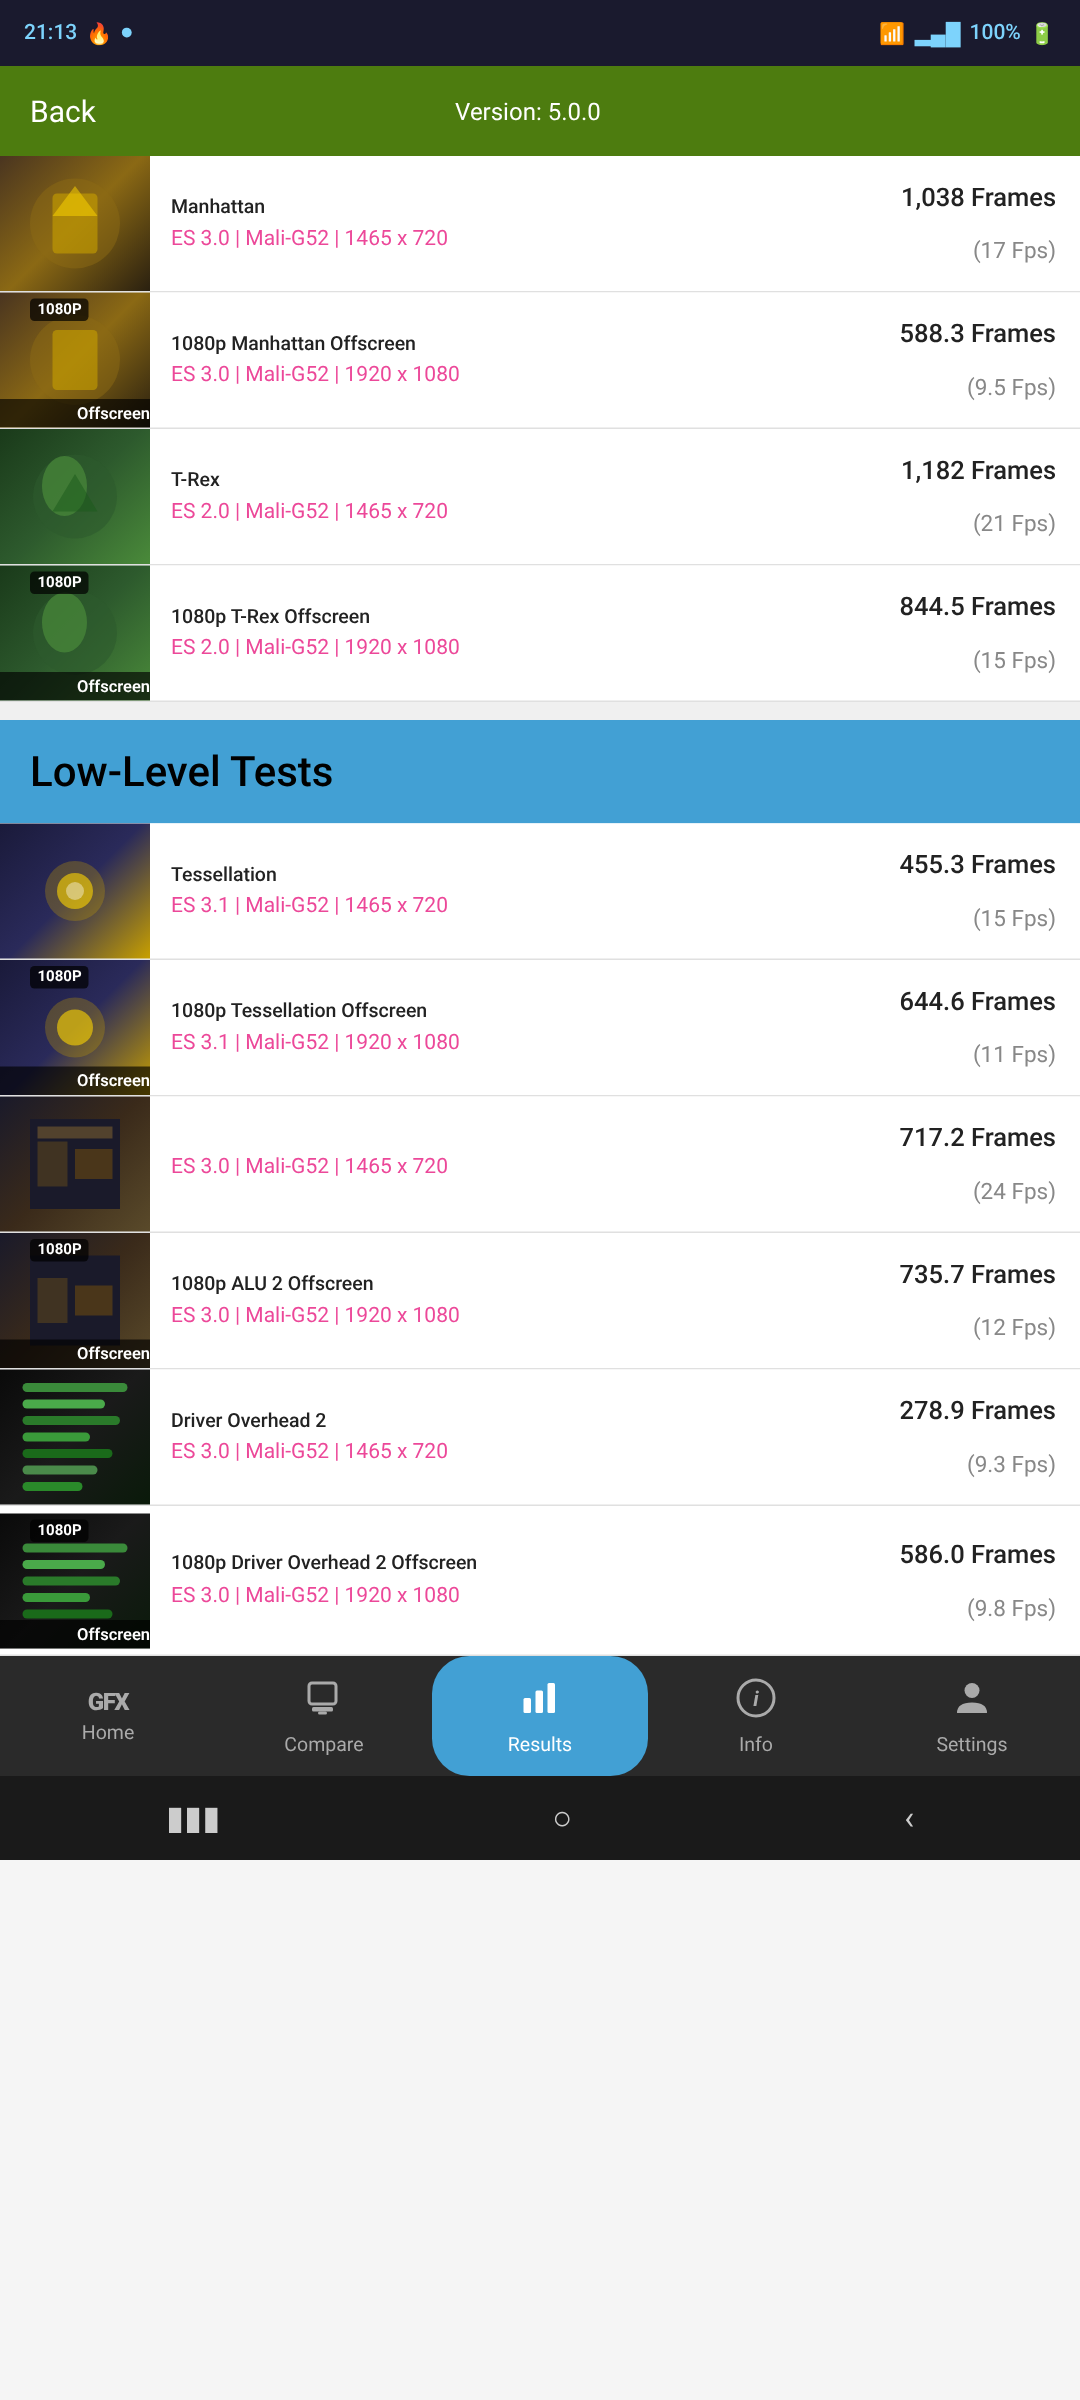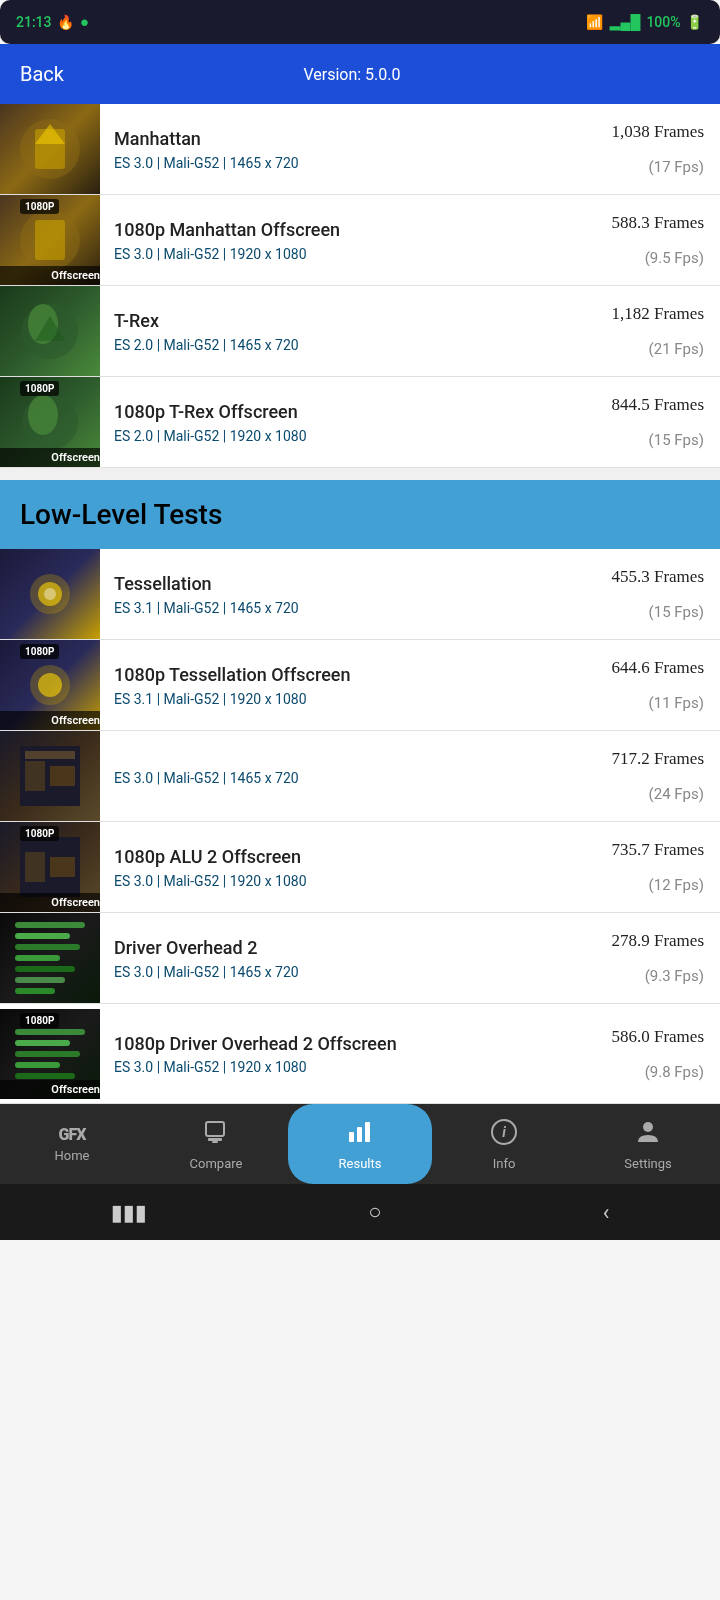--- a/index.html
+++ b/index.html
@@ -2,36 +2,35 @@
 <html><head>
   <meta charset="utf-8">
   <meta name="viewport" content="width=720px">
   <style>
     * { margin: 0; padding: 0; box-sizing: border-box; }
     body { width: 720px; background: #f5f5f5; font-family: 'Roboto', Arial, sans-serif; overflow-x: hidden; }
 
     
     .status-bar {
       background: #1a1a2e;
-      color: #22c55e;
+      color: #7dd3fc;
       display: flex;
       justify-content: space-between;
       align-items: center;
       padding: 6px 16px;
       height: 44px;
       font-size: 14px;
       font-weight: 500;
-      border-radius: 10px;
     }
     .status-left { display: flex; align-items: center; gap: 6px; }
     .status-right { display: flex; align-items: center; gap: 6px; }
 
     
     .top-nav {
-      background: #1d4ed8;
+      background: #4d7c0f;
       color: white;
       display: flex;
       align-items: center;
       justify-content: space-between;
       padding: 0 20px;
       height: 60px;
     }
     .back-btn { font-size: 20px; font-weight: 400; color: white; }
     .version-text { font-size: 16px; color: white; }
 
@@ -82,41 +81,40 @@
       font-size: 10px;
       font-weight: bold;
       padding: 2px 5px;
       border-radius: 3px;
     }
     .bench-info {
       flex: 1;
       padding: 10px 14px;
     }
     .bench-name {
-      font-size: 18px;
+      font-size: 13px;
       font-weight: 500;
       color: #222;
       line-height: 1.3;
     }
     .bench-sub {
       font-size: 14px;
-      color: #0c4a6e;
+      color: #ec4899;
       margin-top: 4px;
     }
     .bench-score {
       text-align: right;
       padding: 10px 16px;
       min-width: 160px;
     }
     .bench-frames {
       font-size: 17px;
       font-weight: 500;
       color: #222;
       white-space: nowrap;
-      font-family: Liberation Serif, serif;
     }
     .bench-fps {
       font-size: 15px;
       color: #888;
       margin-top: 16px;
       white-space: nowrap;
     }
 
     
     .section-spacer {

